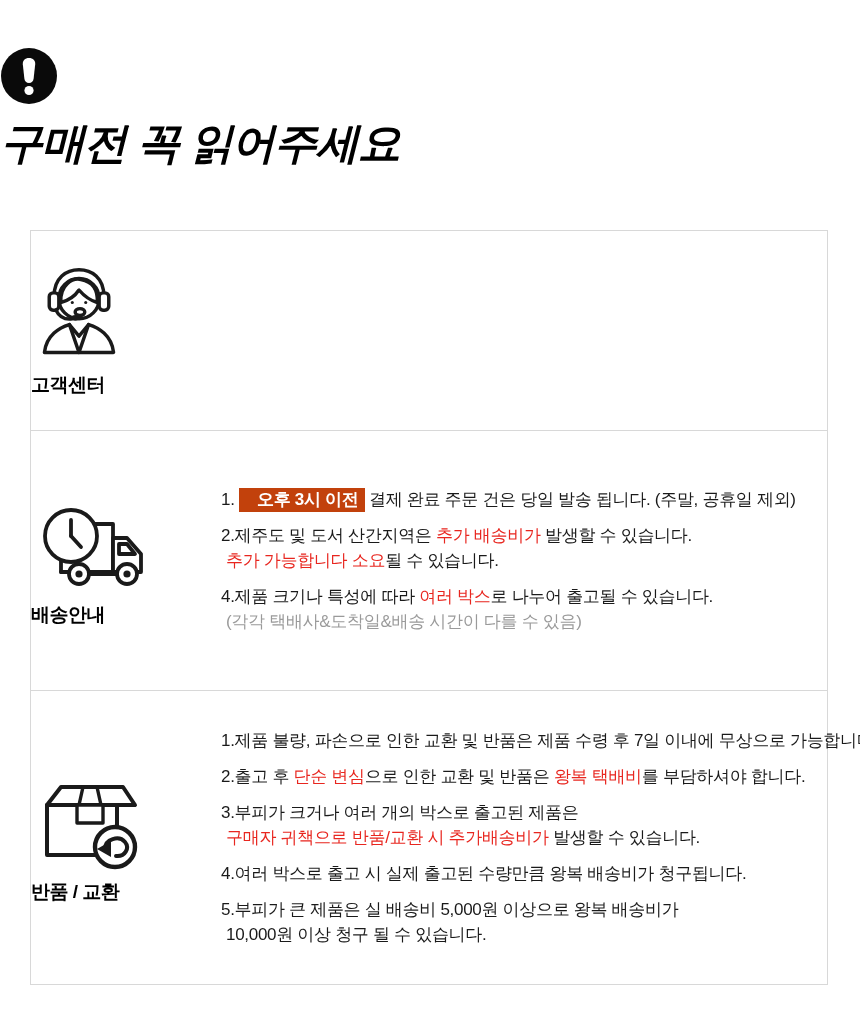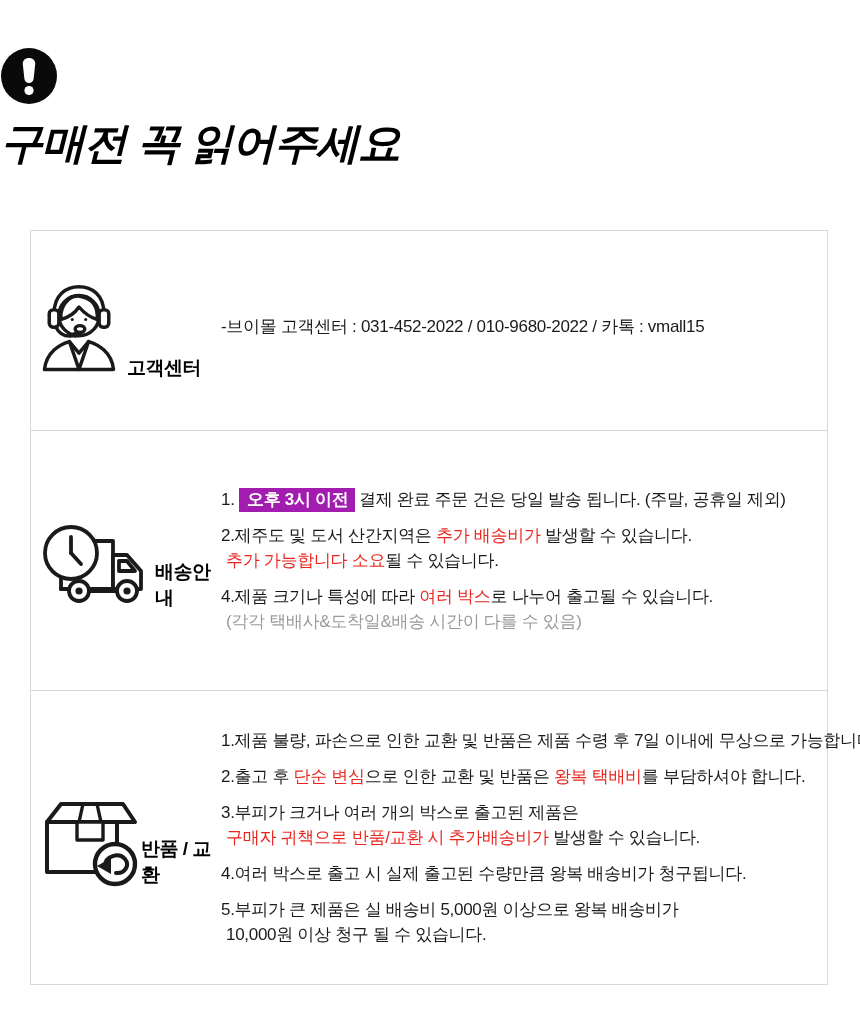--- a/index.html
+++ b/index.html
@@ -24,40 +24,40 @@
   .section{
     display:flex; align-items:center;
     box-sizing:border-box;
   }
   .section + .section{ border-top:1px solid #d8d8d8; }
   .sec-customer{ height:199px; }
   .sec-delivery{ height:260px; }
   .sec-returns{ height:294px; }
   .icon-col{
     width:190px; flex:0 0 190px;
-    display:flex; flex-direction:row; align-items:flex-end;
+    display:flex; flex-direction:column; align-items:flex-start;
   }
   .icon-col svg{ display:block; }
   .icon-label{
     margin-top:8px; font-size:19px; font-weight:bold; color:#000;
     letter-spacing:-0.5px;
   }
   .text-col{ flex:1; padding-right:10px; }
   .line{
     font-size:17px; line-height:21px; margin:0 0 15px 0;
     letter-spacing:-0.3px; white-space:nowrap;
   }
   .lines.tight .line{ margin-bottom:8px; }
   .line:last-child{ margin-bottom:0; }
   .line.cont{ margin-top:-11px; padding-left:5px; }
   .seg-red{ color:#e8261f; }
   .seg-gray{ color:#9a9a9a; }
   .seg-redbox{
-    background:#a21caf; color:#ffffff; font-weight:bold;
-    padding:2px 6px 3px 8px;
+    background:#c2410c; color:#ffffff; font-weight:bold;
+    padding:2px 6px 3px 18px;
   }
 </style>
 </head>
 <body>
 
 <div class="header">
   <span class="excl-icon">
     <svg width="58" height="58" viewBox="0 0 58 58">
       <circle cx="29" cy="29" r="28" fill="#0a0a0a"></circle>
       <path d="M29 11 c4 0 6.5 2.6 6.2 6.2 l-1.6 14.6 c-0.3 2.6-2 4.2-4.6 4.2 s-4.3-1.6-4.6-4.2 l-1.6-14.6 C22.5 13.6 25 11 29 11 Z" fill="#ffffff"></path>
@@ -93,21 +93,20 @@
 
           <path d="M14 92 C16 74 30 66 40 63 L50 75 L60 63 C70 66 84 74 86 92 Z" fill="#ffffff"></path>
 
           <path d="M40 63 L50 92 L60 63" fill="none"></path>
         </svg>
       </span>
       <div class="icon-label">고객센터</div>
     </div>
     <div class="text-col">
       <div class="lines tight">
-          <div class="line"><span class="seg-normal">-브이몰 고객센터 : 031-452-2022 / 010-9680-2022 /  카톡 : vmall15</span></div>
         </div>
     </div>
   </div>
 
   <div class="section sec-delivery">
     <div class="icon-col">
       <span>
         <svg width="124" height="100" viewBox="0 0 124 100" fill="none" stroke="#1a1a1a" stroke-width="3.8" stroke-linecap="round" stroke-linejoin="round">
 
           <rect x="30" y="30" width="52" height="48" fill="#ffffff"></rect>

